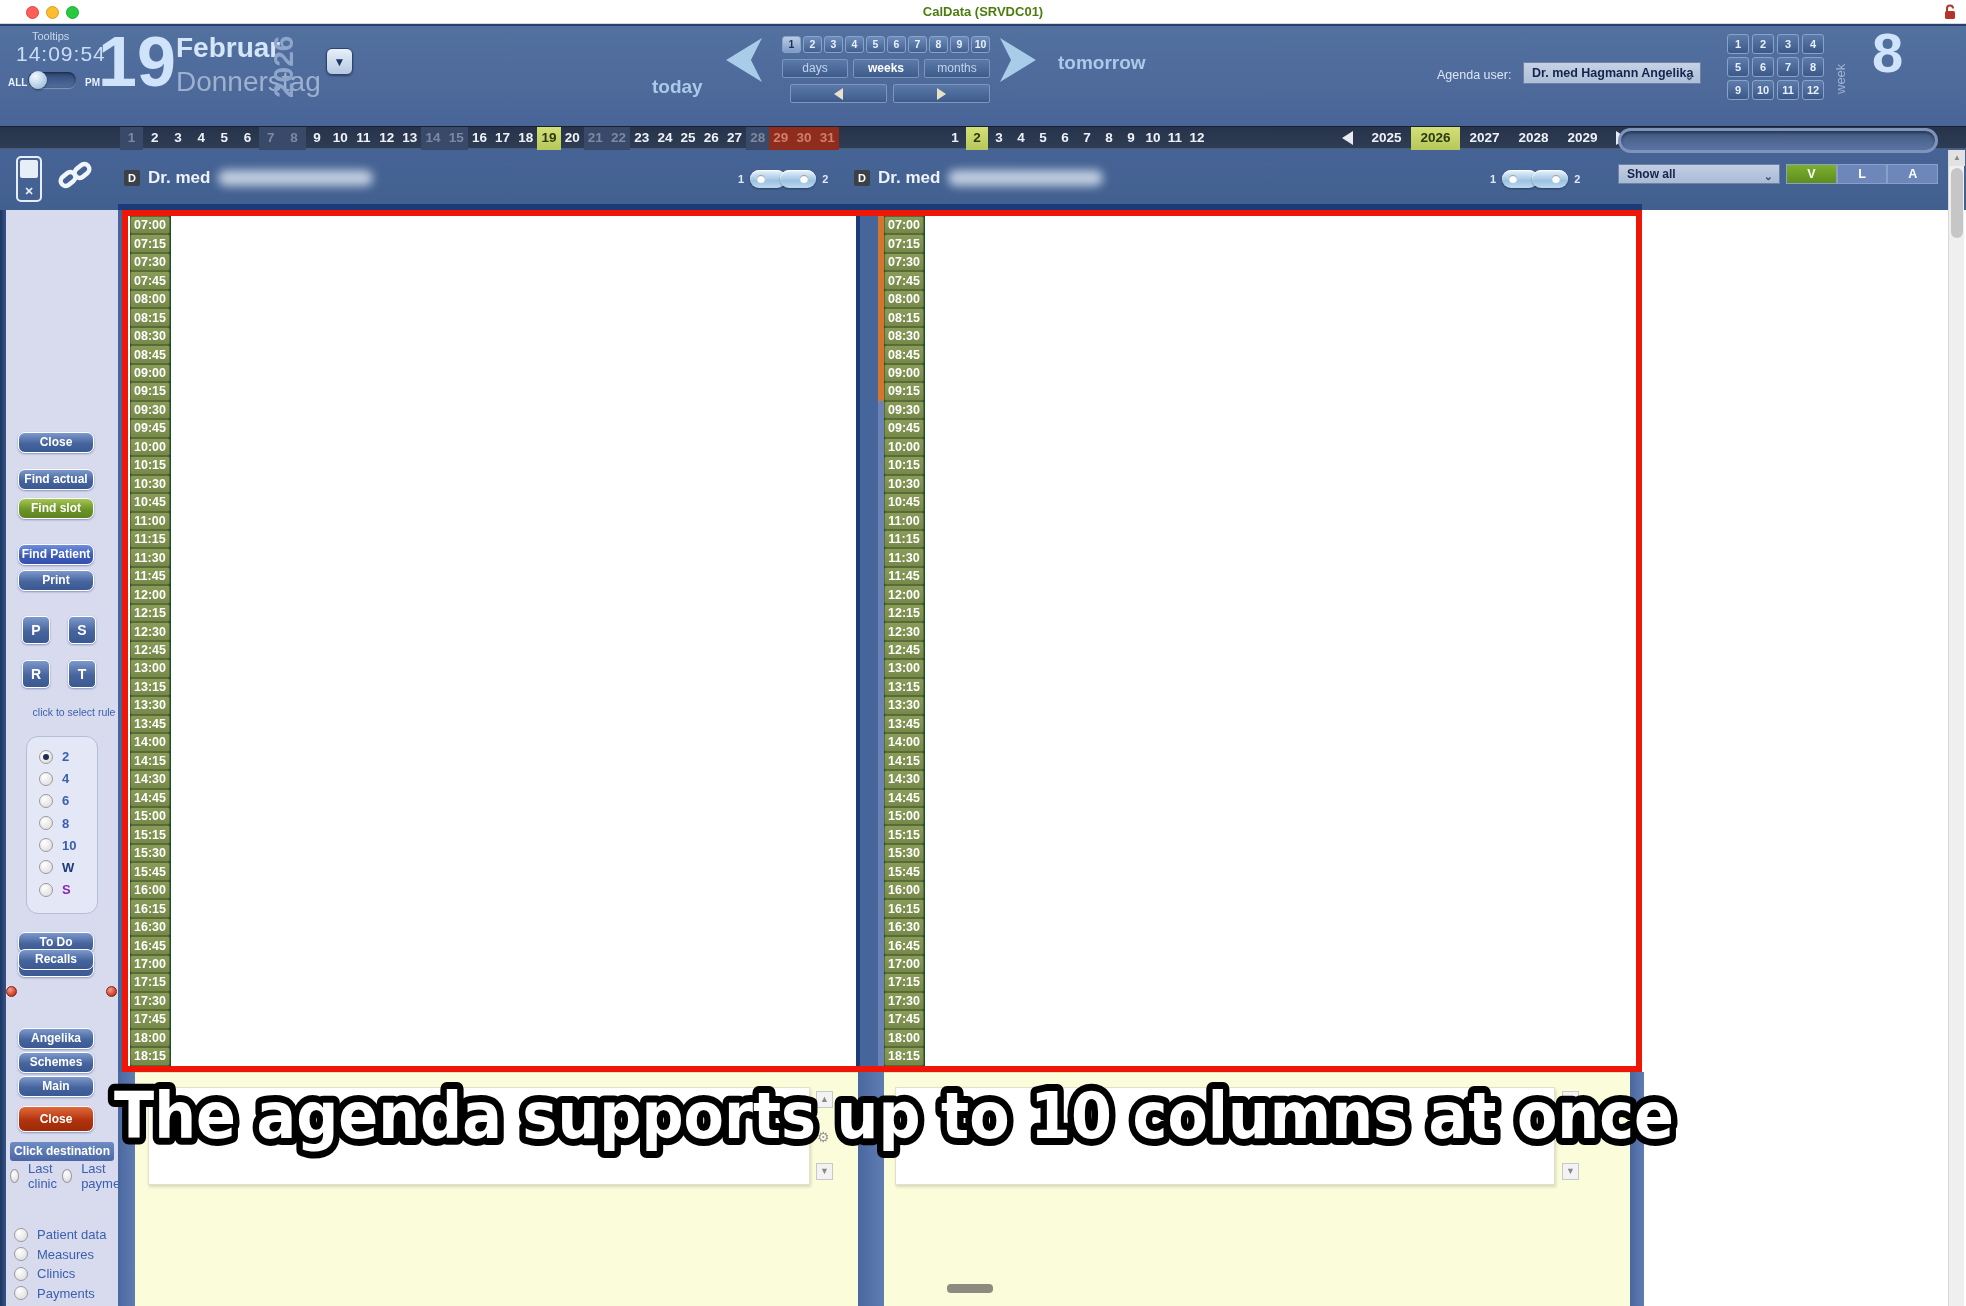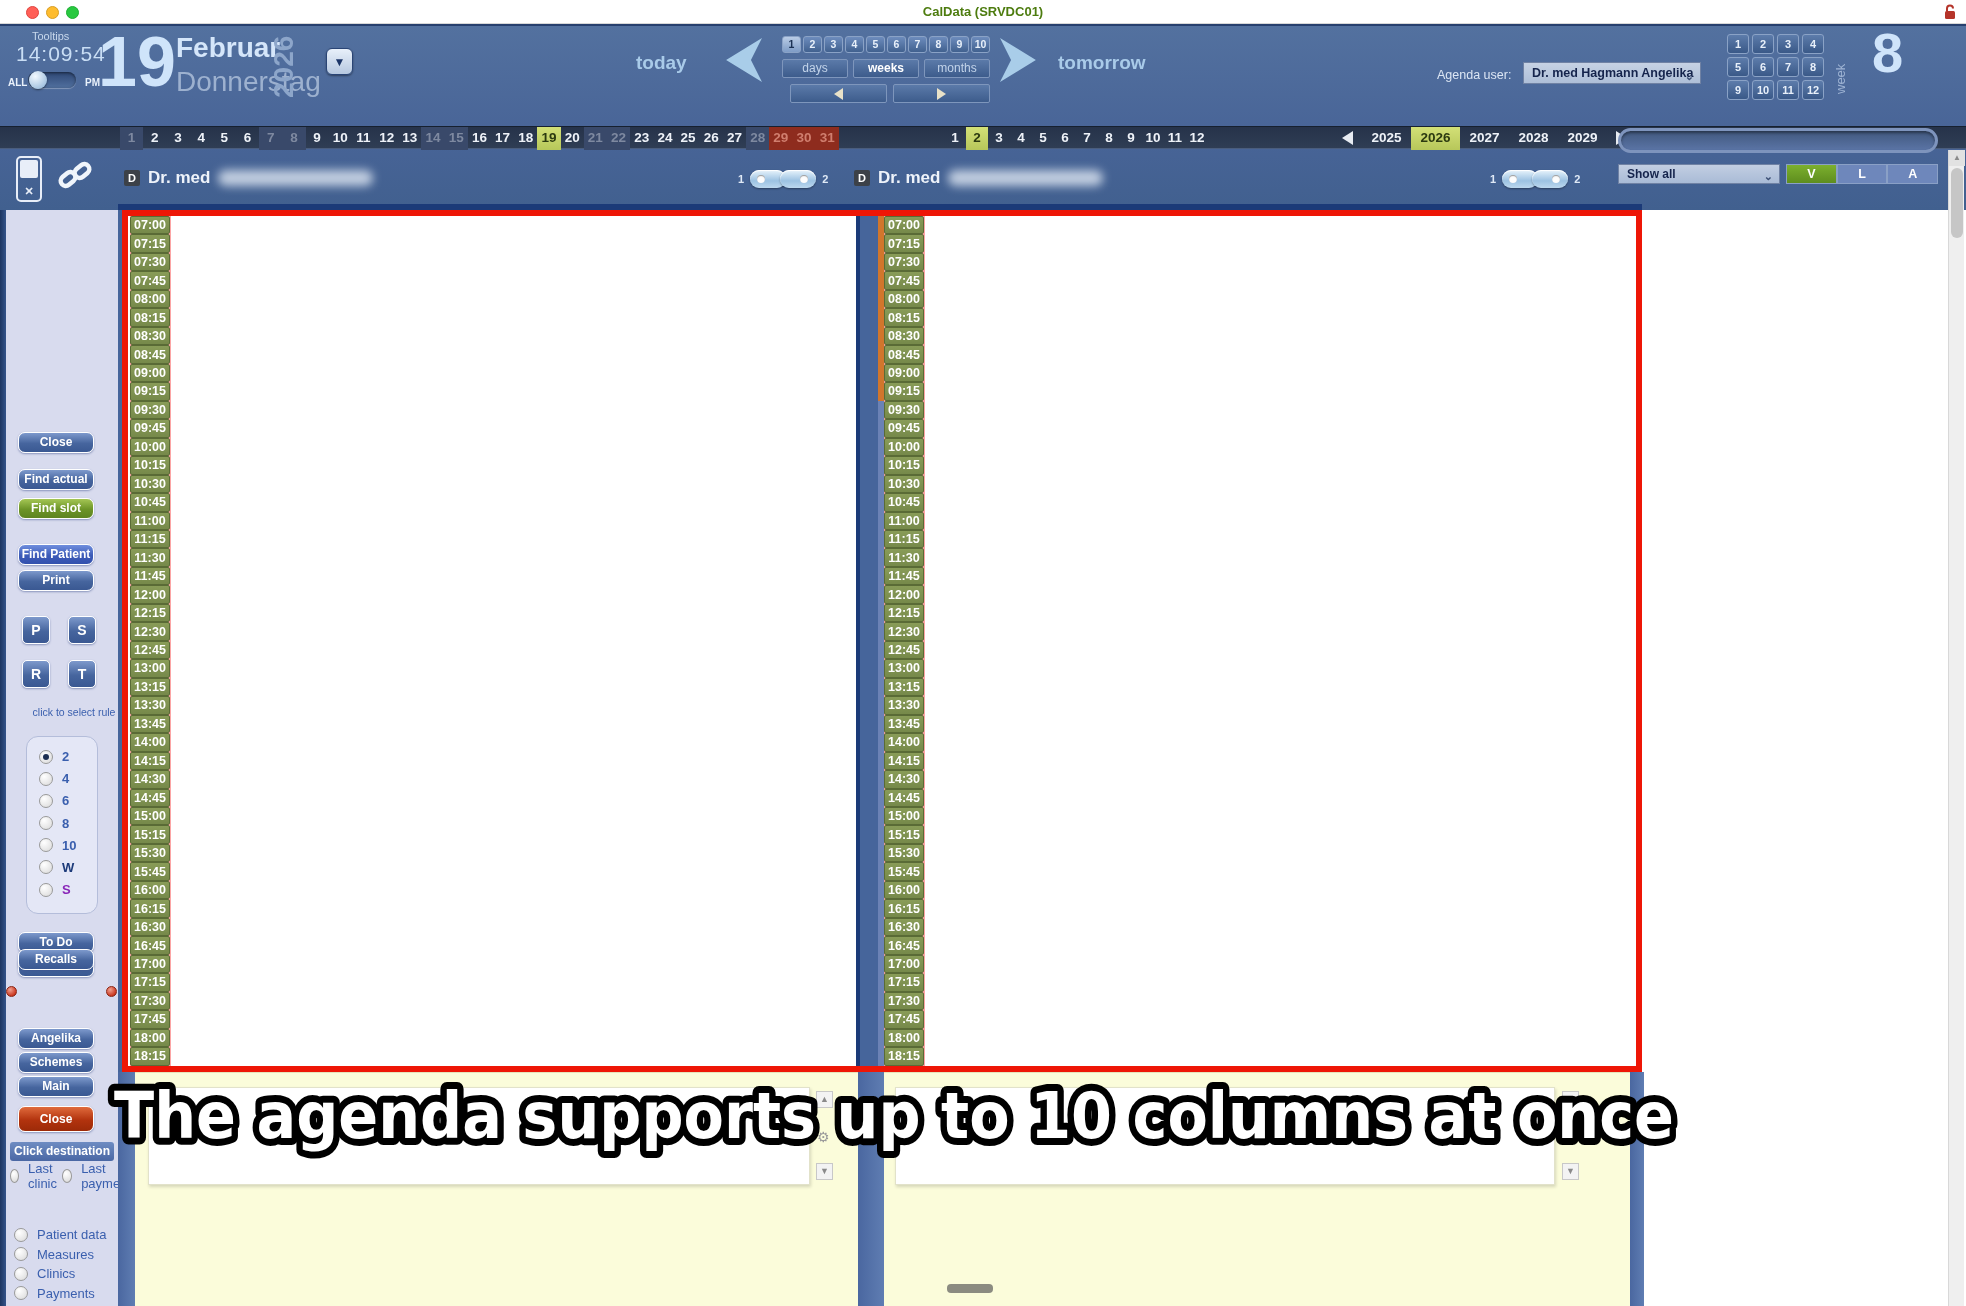--- a/index.html
+++ b/index.html
@@ -126,21 +126,21 @@
              border-radius:3px; color:#fff; font-size:12px; font-weight:bold; text-align:center; line-height:18px; }
   .destRow { display:flex; align-items:center; gap:9px; height:19.5px; }
   .destLbl { color:#3a5fae; font-size:13px; }
   .dhost1 { position:absolute; left:4px; top:956px; display:flex; }
   .dhost2 { position:absolute; left:8px; top:1015px; display:flex; flex-direction:column; }
 
   
   .gapstrip { position:absolute; left:118px; top:210px; width:8px; height:862px; background:#46659b; }
   .topnavy { position:absolute; left:118px; top:204px; width:1524px; height:8px; background:#1b3a78; }
   .redpanel { position:absolute; left:122px; top:210px; width:1520px; height:862px; border:6px solid #ee1606; background:#fff; }
-  .tgutter { position:absolute; top:0; width:41px; height:850px; background:#fca5a5; overflow:hidden; display:flex; flex-direction:column; }
+  .tgutter { position:absolute; top:0; width:41px; height:850px; background:#14532d; overflow:hidden; display:flex; flex-direction:column; }
   .tcell { flex:0 0 18.478px; width:40px; border:1px solid #5a6b36; border-radius:2px; background:linear-gradient(#899c58,#76894a);
            color:#fff; font-weight:bold; font-size:12.5px; display:flex; align-items:center; justify-content:center; }
   .colcontent { position:absolute; top:0; height:850px; background:#fff; }
   .middiv { position:absolute; left:728px; top:0; width:22px; height:850px; background:#46659b; border-left:4px solid #1b3a78; }
   .stripe { position:absolute; left:750px; top:0; width:6px; height:850px; background:#6b82b5; }
   .stripe .orange { position:absolute; left:0; top:0; width:6px; height:185px; background:#d1762c; }
 
   
   .bluestrip { position:absolute; top:1072px; height:234px; background:linear-gradient(90deg,#4a67a0,#5f7db2); }
   .ypanel { position:absolute; top:1072px; height:234px; background:#fbfcda; border-top:1px solid #e4e4bc; }
@@ -181,21 +181,21 @@
     <div class="switch">
         <span class="knob"></span>
       </div>
     <span class="pmlbl" style="left:85px;">PM</span>
     <span class="bigday">19</span>
     <span class="hmonth">Februar</span>
     <span class="hweekday">Donnerstag</span>
     <span class="hyear">2026</span>
     <div class="ddbtn"><span>▼</span></div>
 
-    <span class="navword" style="left:636px;">today</span>
+    <span class="navword" style="left:652px;margin-top:24px;">today</span>
     <span class="chev left" style="left:716px;"></span>
     <div class="countrow">
         <span class="cntbtn active">1</span>
         <span class="cntbtn">2</span>
         <span class="cntbtn">3</span>
         <span class="cntbtn">4</span>
         <span class="cntbtn">5</span>
         <span class="cntbtn">6</span>
         <span class="cntbtn">7</span>
         <span class="cntbtn">8</span>

